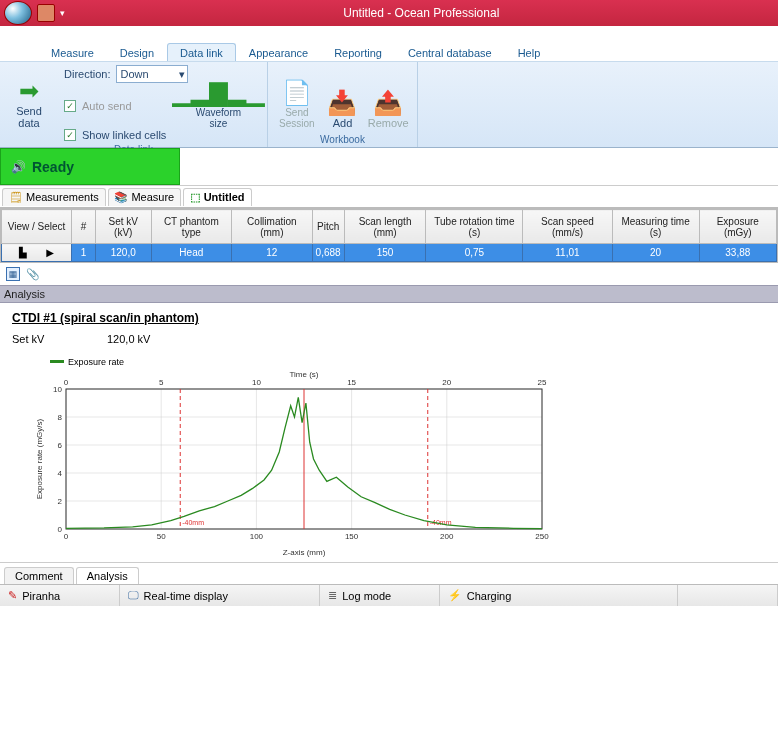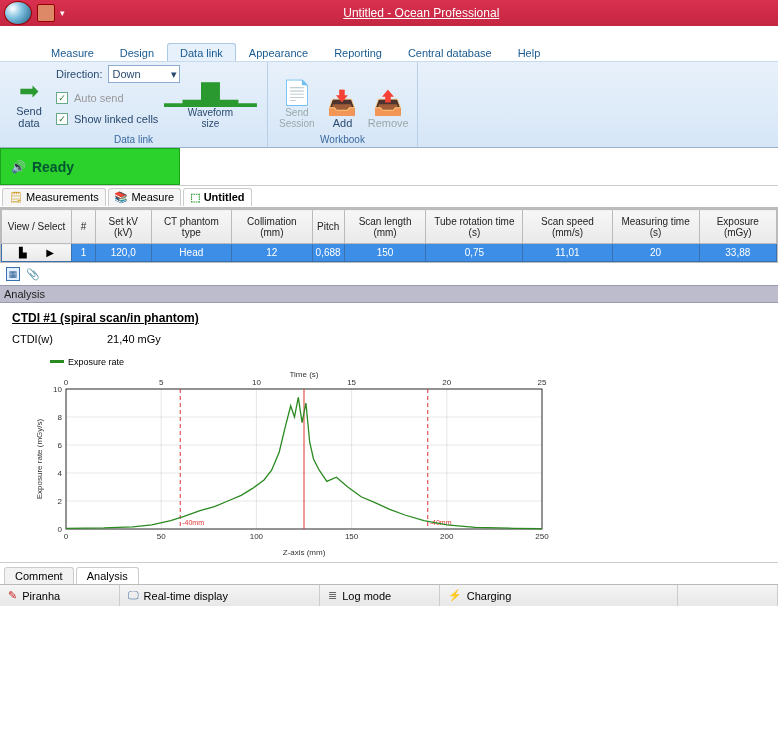--- a/index.html
+++ b/index.html
@@ -3,37 +3,37 @@
 <meta charset="utf-8">
 <style>
 * { box-sizing: border-box; margin: 0; padding: 0; font-family: "Segoe UI", Tahoma, sans-serif; }
 body { width: 778px; height: 729px; background: #fff; font-size: 11px; overflow: hidden; }
 
 
 .titlebar { height: 26px; background: linear-gradient(#d93050,#c42640); display: flex; align-items: center; color: #fff; }
 .app-orb { width: 28px; height: 24px; margin: 1px 4px; border-radius: 50%; background: radial-gradient(circle at 30% 30%, #fff, #7ec0e0 40%, #1a5a80); border:1px solid #900; }
 .qat-btn { width: 18px; height: 18px; margin: 0 1px; background: #d86; border:1px solid #900; border-radius:2px; }
 .qat-caret { margin-left:4px; color:#fff; font-size:9px; }
-.title-text { flex:1; text-align:center; font-size:12px; color:#fff;text-decoration:underline; }
+.title-text { flex:1; text-align:center; font-size:12px; color:#fff; }
 
 
 .menubar { height: 36px; background: #fff; border-bottom:1px solid #c7dbed; display:flex; align-items:flex-end; padding-left: 38px; }
 .menutab { padding: 3px 12px 2px; color:#1a5a90; cursor:pointer; border:1px solid transparent; border-bottom:none; }
 .menutab.active { background: #e6f1fb; border-color:#a9c9e6; border-radius:3px 3px 0 0; }
 
 
 .ribbon { height: 86px; background: linear-gradient(#e8f1fb,#d6e6f7); border-bottom:1px solid #9ab3cc; display:flex; }
 .rgroup { border-right:1px solid #b9d0e6; display:flex; flex-direction:column; }
 .rgroup-body { flex:1; display:flex; align-items:flex-start; padding:3px 6px; }
 .rgroup-label { height:15px; text-align:center; font-size:10px; color:#3a6a9f; }
 .big-btn { display:flex; flex-direction:column; align-items:center; justify-content:flex-end; width:46px; height:66px; color:#2a4a70; cursor:pointer; border-radius:3px; padding-bottom:2px;}
 .big-btn.disabled { color:#9aa; }
 .big-icon { font-size:24px; line-height:28px; }
 .big-icon.green { color:#2a9a30; }
-.field-col { display:flex; flex-direction:column; gap:9px; margin-left:4px; }
+.field-col { display:flex; flex-direction:column; gap:17px; margin-left:12px; }
 .row { display:flex; align-items:center; gap:6px; color:#2a4a70; }
 .dd { width:72px; height:18px; border:1px solid #8badd0; background:#fff; display:flex; align-items:center; justify-content:space-between; padding:0 3px; font-size:11px; }
 .chk { width:12px; height:12px; border:1px solid #6a8; display:inline-flex; align-items:center; justify-content:center; font-size:9px; color:#2a7a30; background:#fff;}
 
 
 .ready-row { height: 38px; background:#fff; display:flex; border-bottom:1px solid #ccc;}
 .ready-chip { width: 180px; background: #2bd22b; color:#053; display:flex; align-items:center; padding-left:10px; font-size:14px; font-weight:bold; border:1px solid #1aa31a;}
 .ready-chip .spk { margin-right:6px; font-size:12px; }
 
 
@@ -213,22 +213,22 @@
 <div class="minibar">
   <span class="sq">▦</span>
   <span class="clip">📎</span>
 </div>
 
 <div class="anal-hdr">Analysis</div>
 
 <div class="detail">
   <h3>CTDI #1 (spiral scan/in phantom)</h3>
   <div class="kv">
-      <span class="k">CTDI(w)</span>
-      <span class="v">21,40 mGy</span>
+      <span class="k">Set kV</span>
+      <span class="v">120,0 kV</span>
     </div>
 
   <div class="chart-wrap">
     <div class="legend">
       <span class="sw"></span>
       <span>Exposure rate</span>
     </div>
     <svg class="chart" id="chart-svg" width="520" height="190">
         <line x1="34" y1="22" x2="34" y2="162" stroke="#ccc" stroke-width="0.5"></line>
         <text x="34" y="172" text-anchor="middle" font-size="8" fill="#333">0</text>

